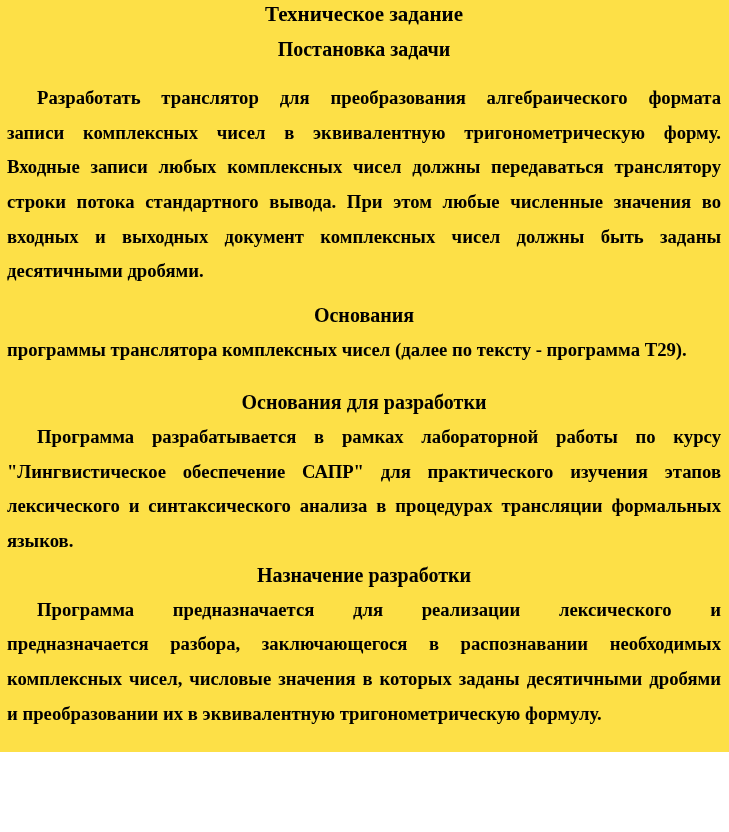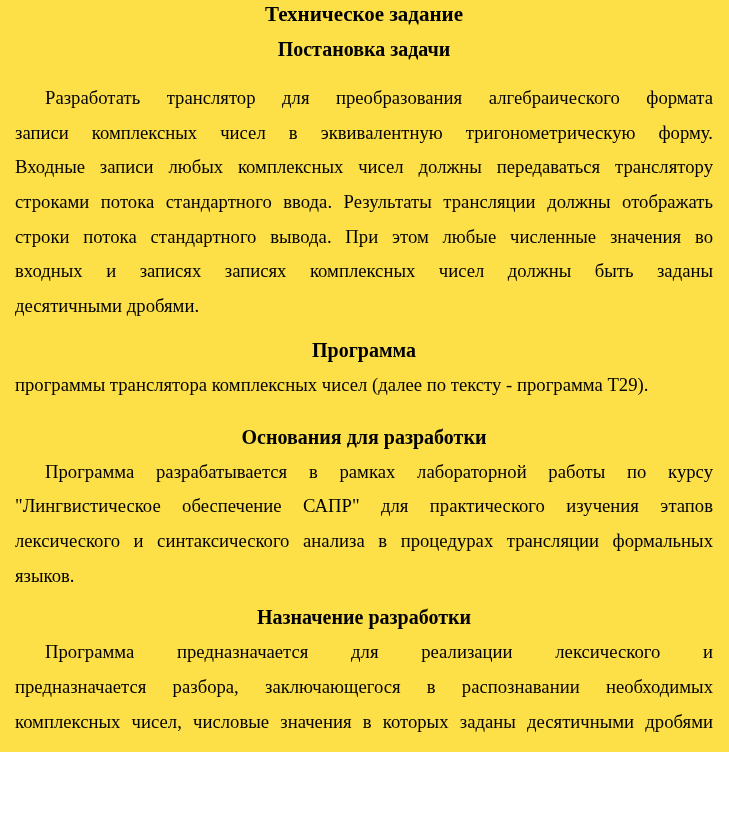--- a/index.html
+++ b/index.html
@@ -32,23 +32,24 @@
     line-height: 25px;
     font-weight: bold;
     text-align: center;
   }
   .h-postanovka { margin-top: 10px; }
   .h-vvedenie   { margin-top: 14px; }
   .h-osnovaniya { margin-top: 22px; }
   .h-naznachenie{ margin-top: 3px; }
 
   .para {
-    margin: 12px;
+    margin: 4px;
     font-size: 18.7px;
     line-height: 34.7px;
+    font-weight: bold;
   }
   .p1 { margin-top: 19px; }
   .p2 { margin-top: 5px; }
   .p3 { margin-top: 5px; }
   .p4 { margin-top: 5px; }
 
   .line {
     text-align: justify;
     text-align-last: justify;
     height: 34.7px;
@@ -66,39 +67,39 @@
 
 <div class="page">
 
   <h1 class="doc-title">Техническое задание</h1>
 
   <h2 class="section-heading h-postanovka">Постановка задачи</h2>
   <div class="para p1">
     <div class="line first">Разработать транслятор для преобразования алгебраического формата</div>
     <div class="line">записи комплексных чисел в эквивалентную тригонометрическую форму.</div>
     <div class="line">Входные записи любых комплексных чисел должны передаваться транслятору</div>
-    <div class="line">строками потока стандартного ввода. Результаты трансляции должны отображать</div>
     <div class="line">строки потока стандартного вывода. При этом любые численные значения во</div>
-    <div class="line">входных и записях записях комплексных чисел должны быть заданы</div>
+    <div class="line">входных и выходных документ комплексных чисел должны быть заданы</div>
     <div class="line last">десятичными дробями.</div>
   </div>
 
-  <h2 class="section-heading h-vvedenie">Программа</h2>
+  <h2 class="section-heading h-vvedenie">Основания</h2>
   <div class="para p2">
     <div class="line last">программы транслятора комплексных чисел (далее по тексту - программа Т29).</div>
   </div>
 
   <h2 class="section-heading h-osnovaniya">Основания для разработки</h2>
   <div class="para p3">
     <div class="line first">Программа разрабатывается в рамках лабораторной работы по курсу</div>
     <div class="line">"Лингвистическое обеспечение САПР" для практического изучения этапов</div>
     <div class="line">лексического и синтаксического анализа в процедурах трансляции формальных</div>
     <div class="line last">языков.</div>
   </div>
 
   <h2 class="section-heading h-naznachenie">Назначение разработки</h2>
   <div class="para p4">
     <div class="line first">Программа предназначается для реализации лексического и</div>
     <div class="line">предназначается разбора, заключающегося в распознавании необходимых</div>
     <div class="line">комплексных чисел, числовые значения в которых заданы десятичными дробями</div>
+    <div class="line last">и преобразовании их в эквивалентную тригонометрическую формулу.</div>
   </div>
 
 </div>
 
 </body></html>

